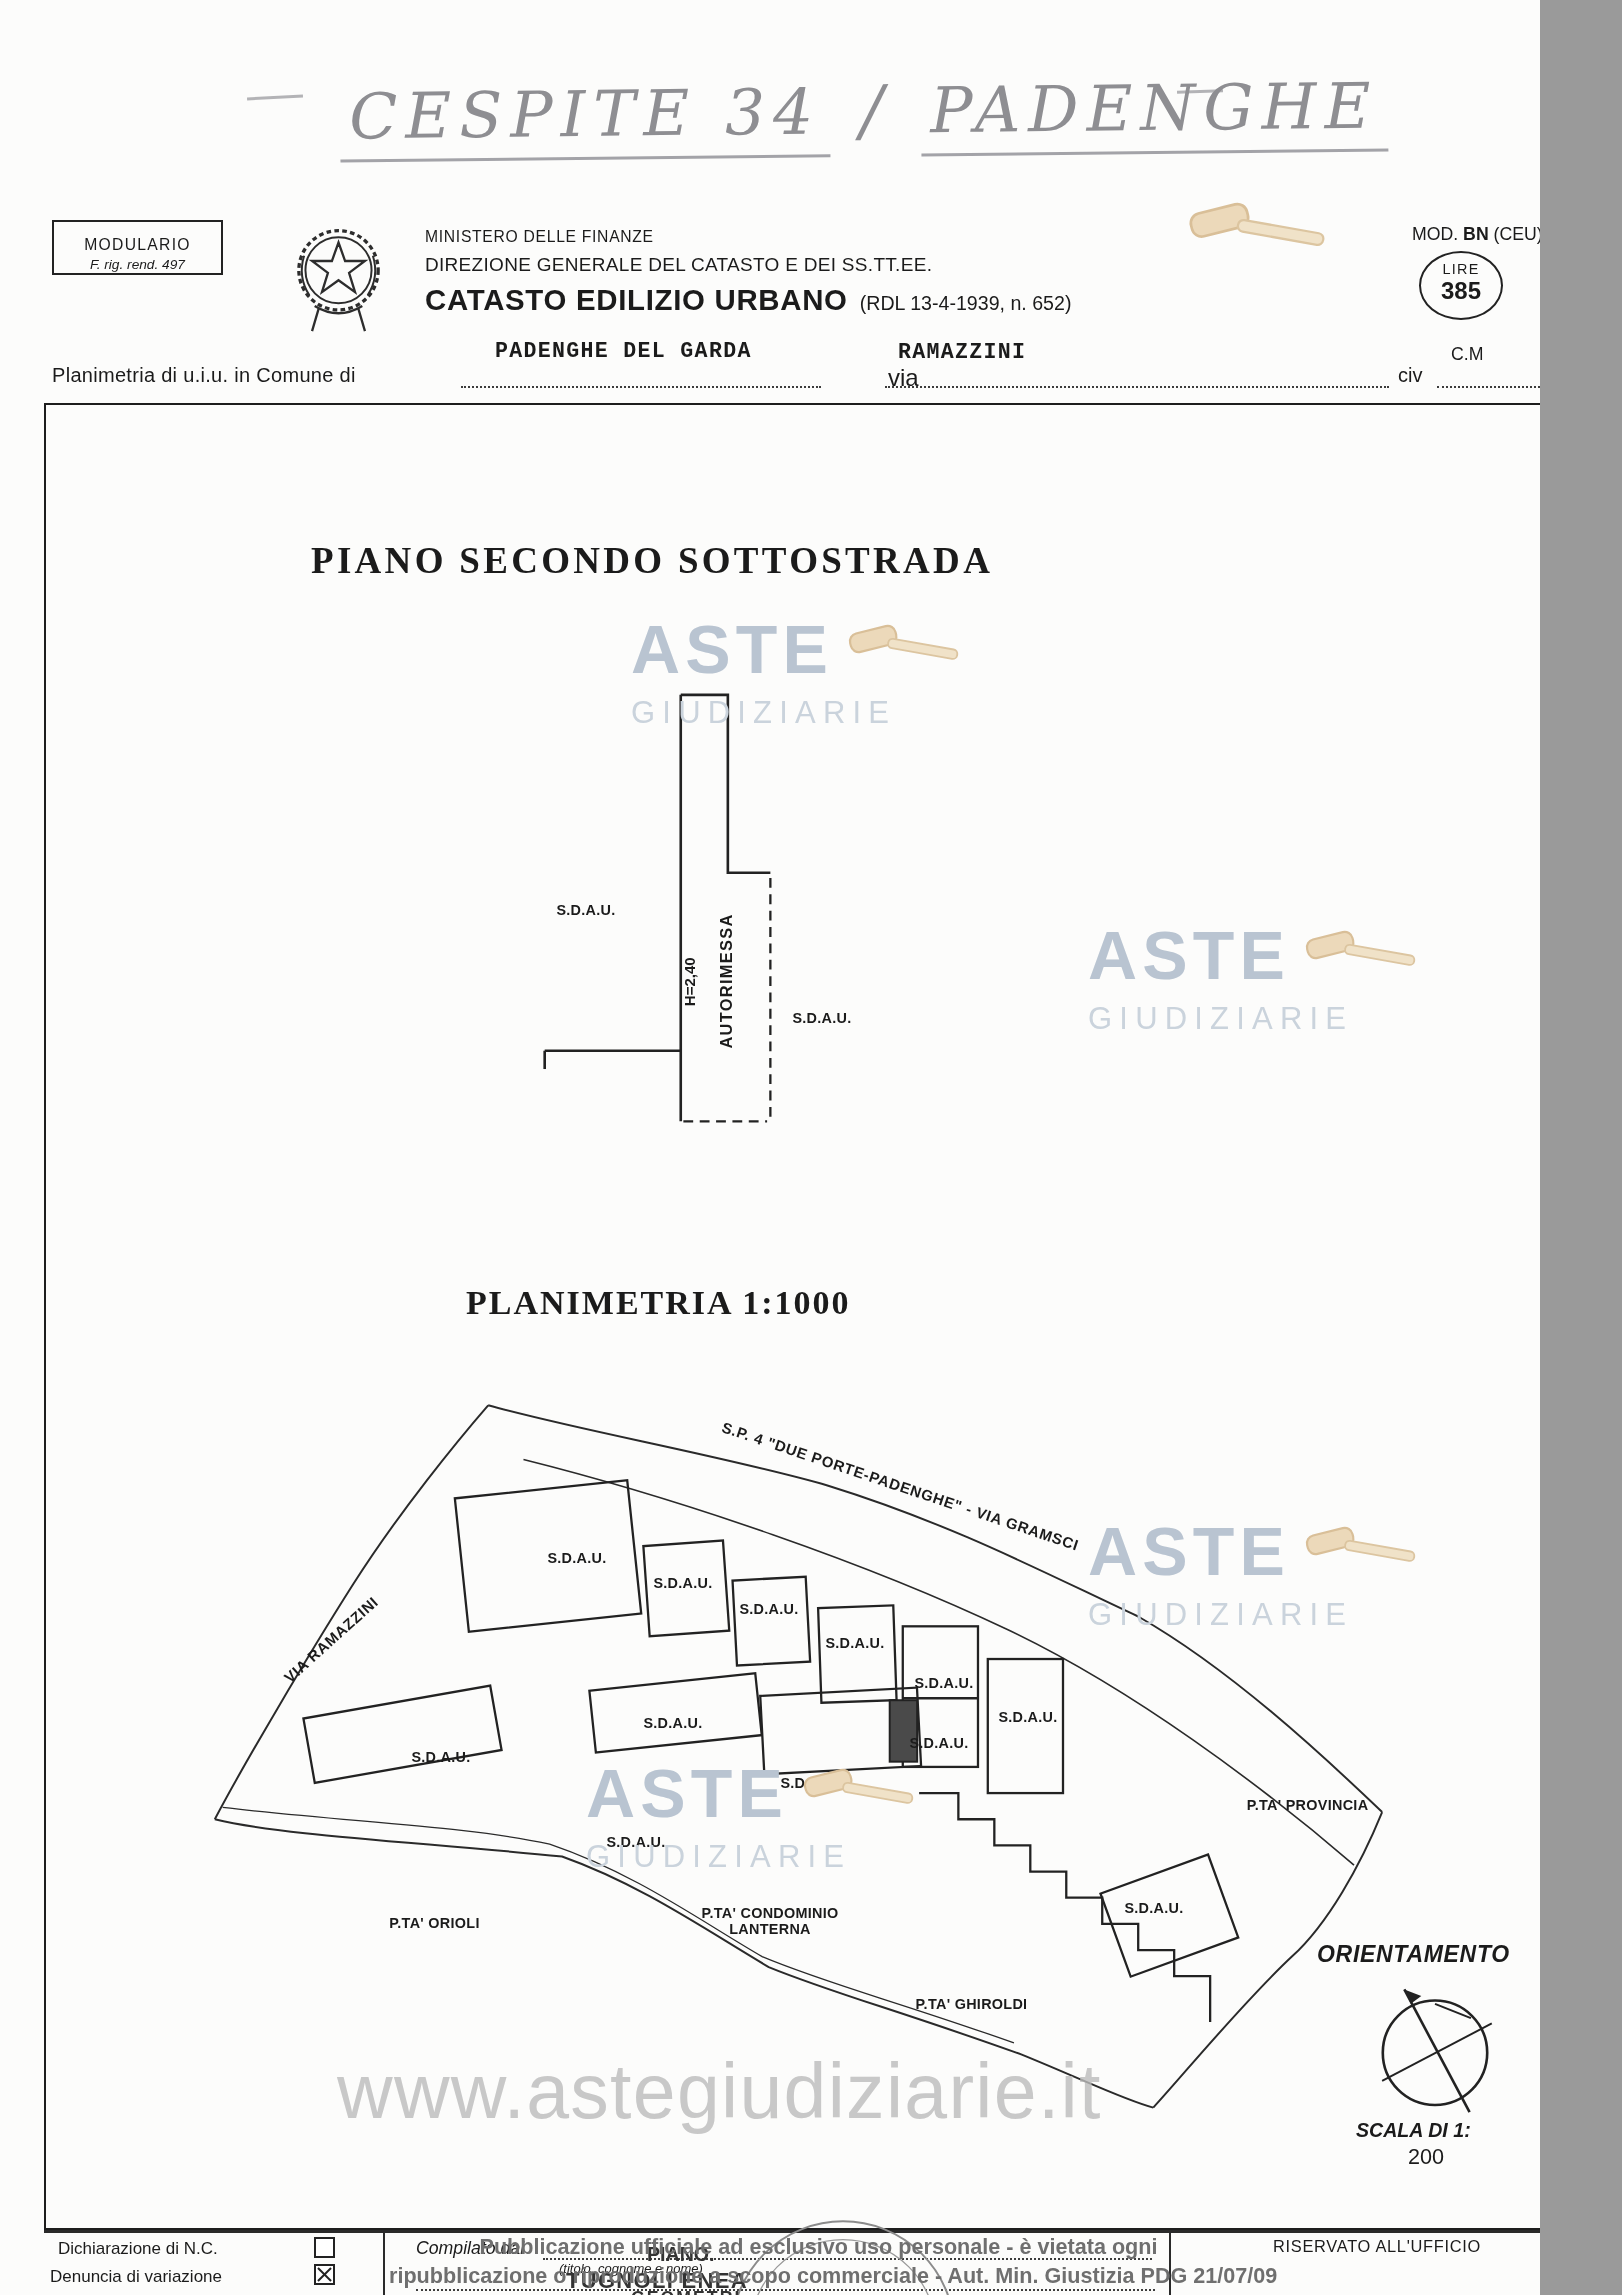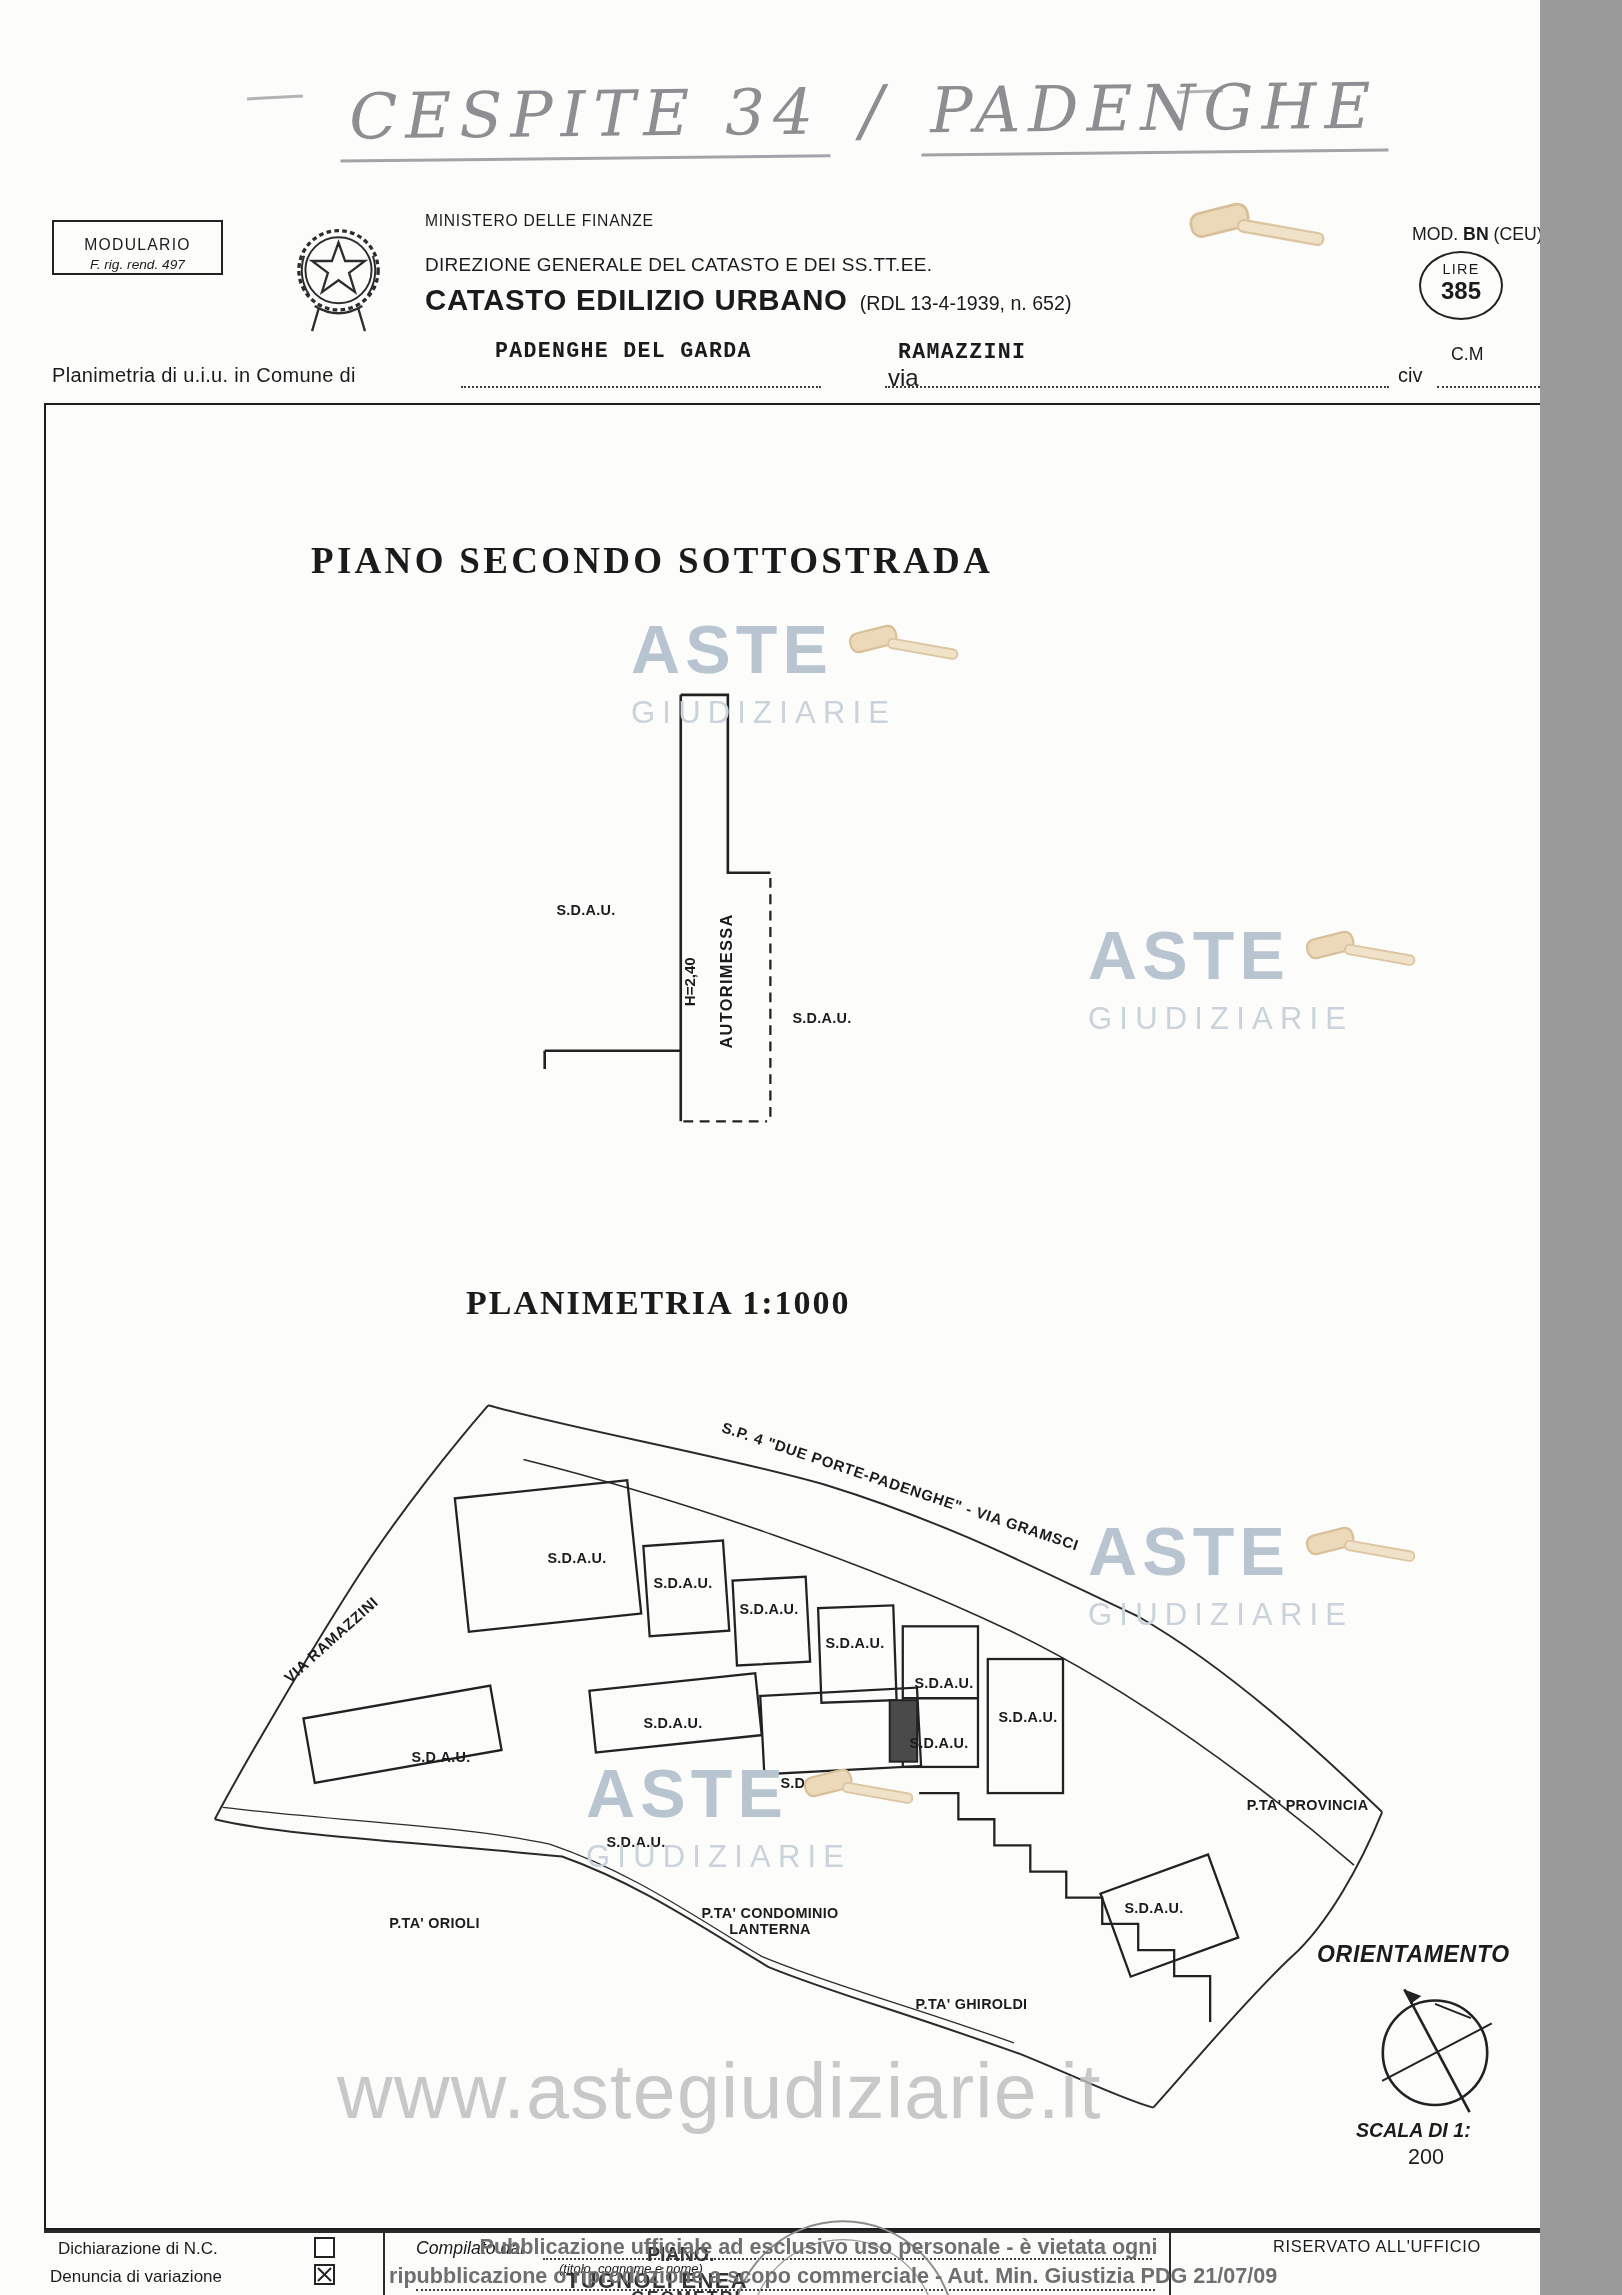--- a/index.html
+++ b/index.html
@@ -68,21 +68,21 @@
         <circle cx="70" cy="70" r="50" stroke-width="3"></circle>
         <path d="M70,28 L80,56 L110,56 L86,74 L95,103 L70,85 L45,103 L54,74 L30,56 L60,56 Z" stroke-width="3.5"></path>
         <path d="M26,108 Q8,80 18,48" stroke-width="3"></path>
         <path d="M114,108 Q132,80 122,48" stroke-width="3"></path>
         <path d="M34,124 Q70,146 106,124" stroke-width="3.5"></path>
         <path d="M40,128 L30,162 M100,128 L110,162" stroke-width="3.5"></path>
       </g>
     </svg>
   </div>
 
-  <div class="abs" style="left:425px;top:212px;font-size:15.7px;letter-spacing:0.7px">MINISTERO DELLE FINANZE</div>
+  <div class="abs" style="left:425px;top:228px;font-size:15.7px;letter-spacing:0.7px">MINISTERO DELLE FINANZE</div>
   <div class="abs" style="left:425px;top:254px;font-size:19px;letter-spacing:0.3px">DIREZIONE GENERALE DEL CATASTO E DEI SS.TT.EE.</div>
   <div class="abs nowrap" style="left:425px;top:283px">
     <span style="font-size:29.4px;font-weight:bold;letter-spacing:0.7px">CATASTO EDILIZIO URBANO</span>
     <span style="font-size:19.6px;margin-left:9.2px">(RDL 13-4-1939, n. 652)</span>
   </div>
 
   <div class="abs wm" style="left:1152px;top:196px">
     <svg viewBox="0 0 170 80" width="216" height="72">
       <rect x="8" y="14" width="64" height="26" rx="11" fill="#ecd9ba" stroke="#d9bf98" stroke-width="3" transform="rotate(-14 40 27)"></rect>
       <rect x="60" y="34" width="96" height="13" rx="6" fill="#f0e2c8" stroke="#dcc5a0" stroke-width="2.5" transform="rotate(10 108 40)"></rect>

